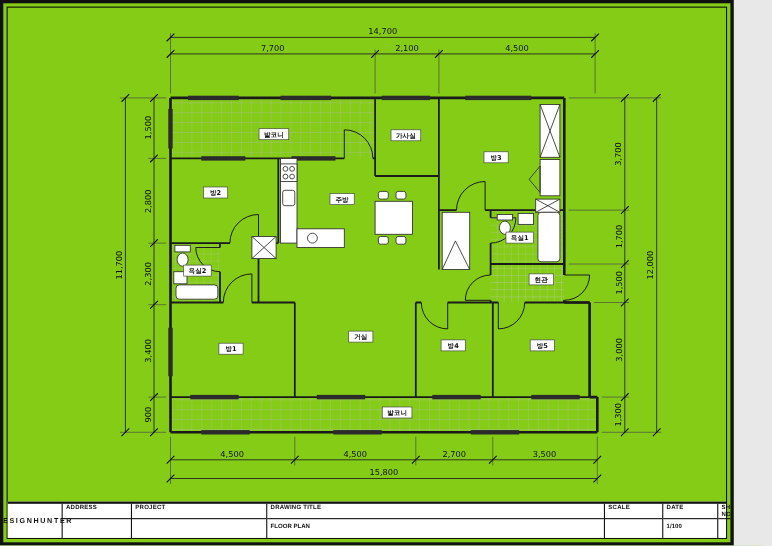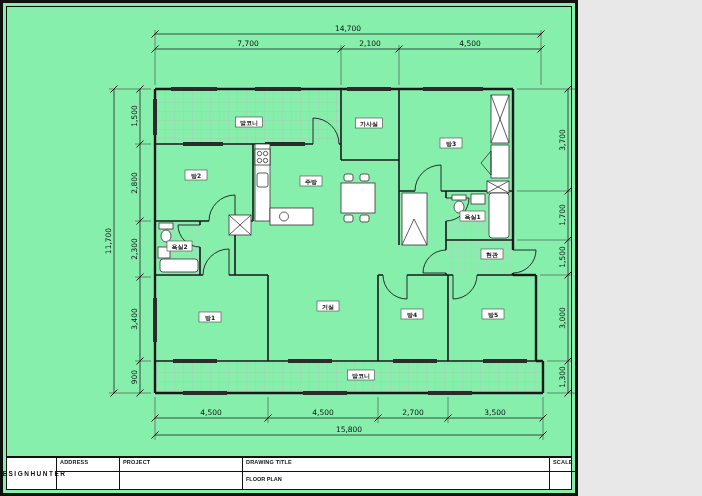--- a/index.html
+++ b/index.html
@@ -1,16 +1,16 @@
 <!DOCTYPE html>
 <html><head>
 <meta charset="utf-8">
 <style>
   html,body{margin:0;padding:0;background:#e8e8e8;}
-  .page{position:relative;width:578px;height:496px;background:#86efac;box-sizing:border-box;
+  .page{position:relative;width:667px;height:496px;background:#84cc16;box-sizing:border-box;
         border:3px solid #111;font-family:"Liberation Sans",sans-serif;overflow:hidden;}
   .inner-frame{position:absolute;inset:3px;border:1px solid #111;pointer-events:none;}
   svg{position:absolute;left:0;top:0;}
   svg text{font-family:"DejaVu Sans","Liberation Sans",sans-serif;fill:#111;}
   .dimtxt{font-size:7.5px;}
   .roomtxt{font-size:6px;font-weight:bold;}
   
   .titleblock{position:absolute;left:4px;right:4px;bottom:4px;height:31px;
       border-top:2px solid #111;display:grid;
       grid-template-columns:49px 63px 123px 307px 53px 50px 1fr;

